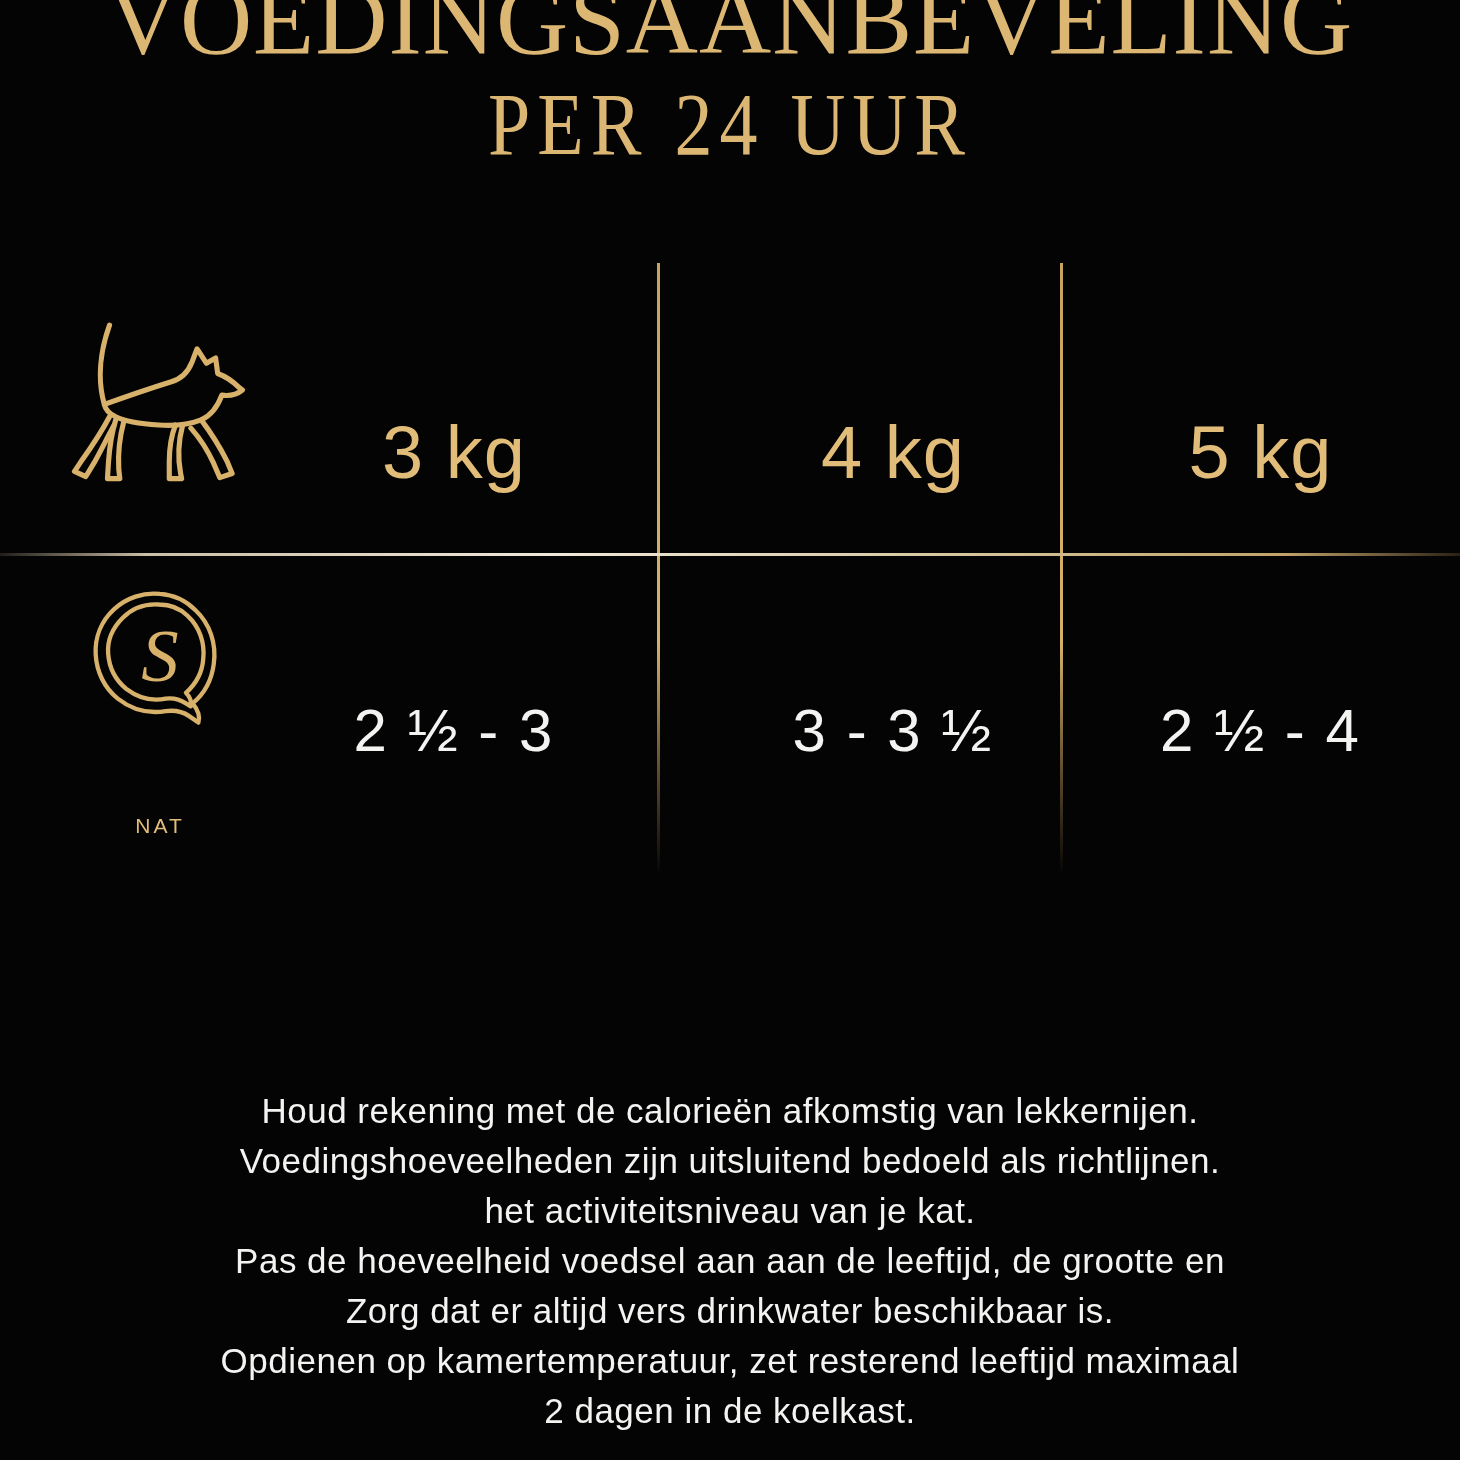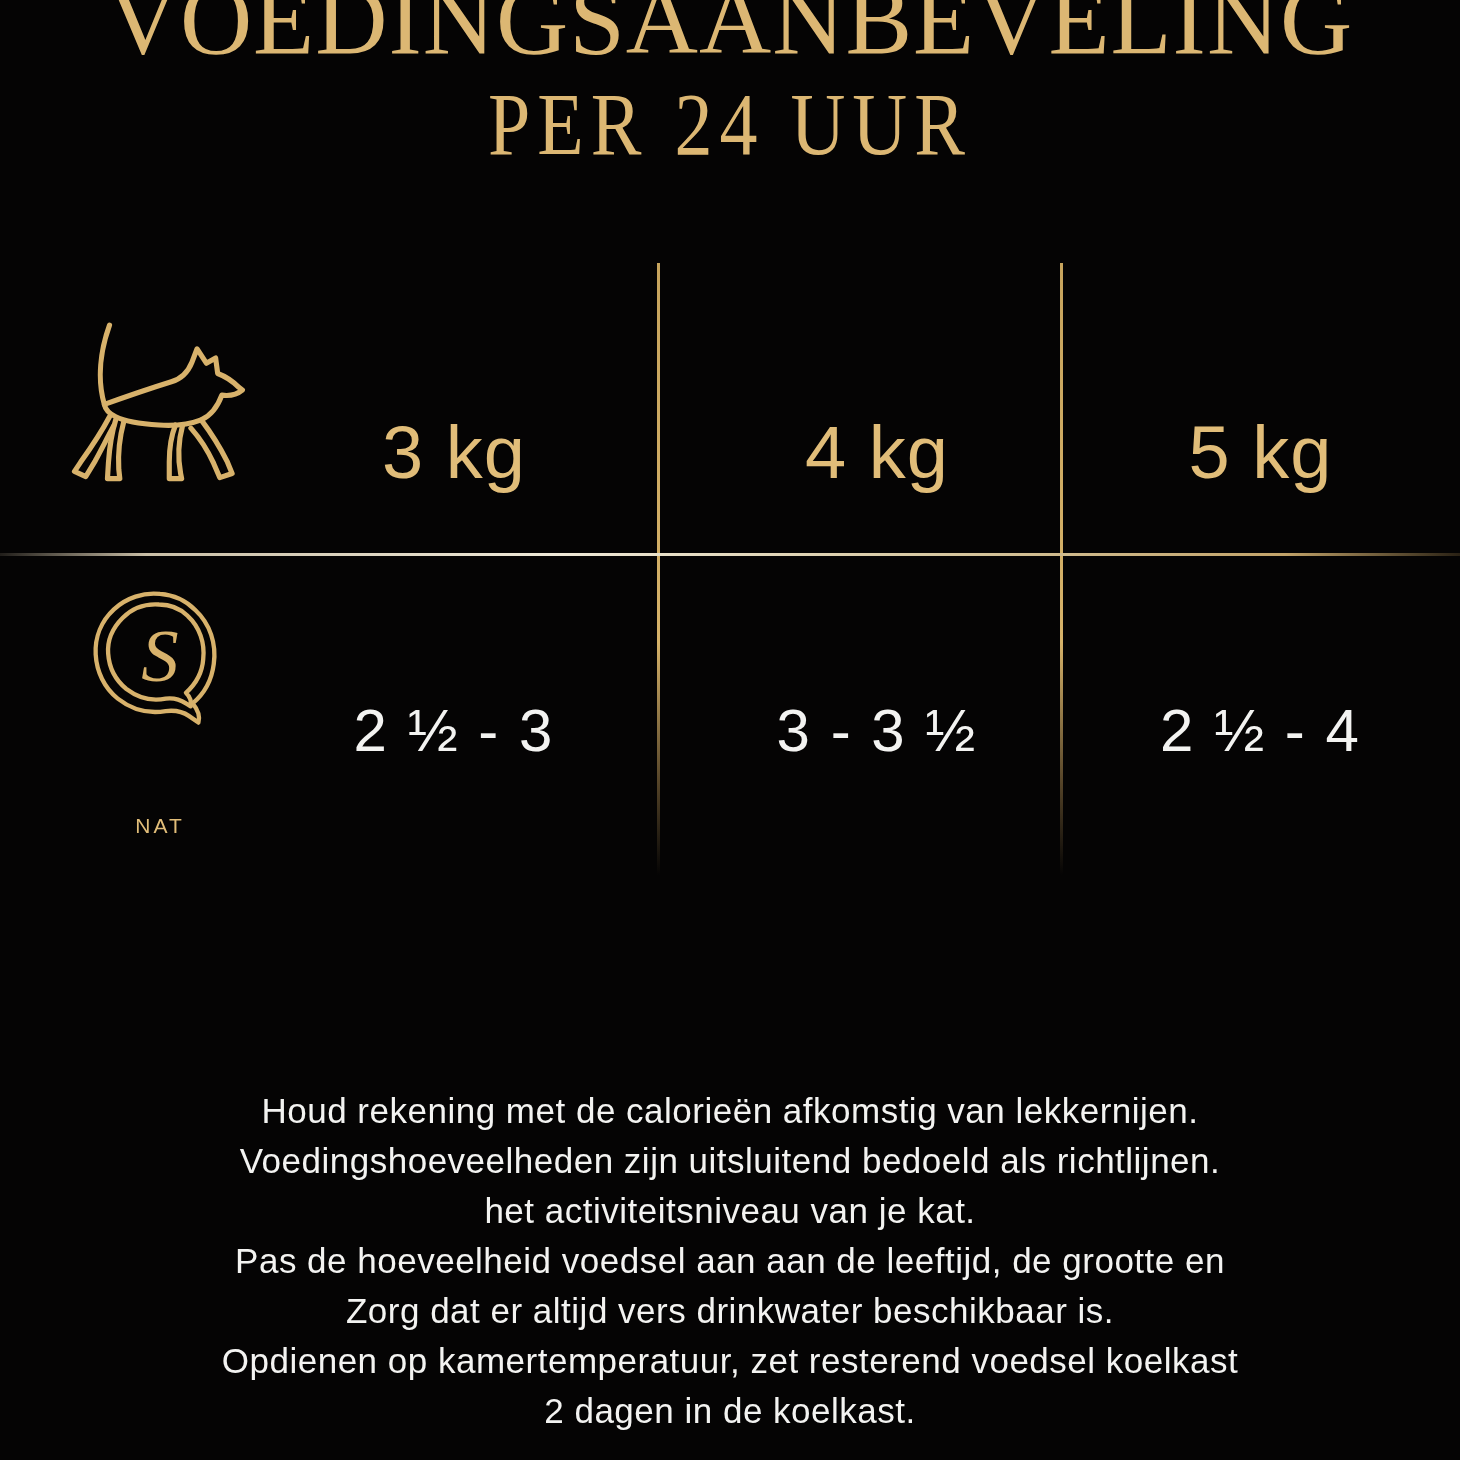--- a/index.html
+++ b/index.html
@@ -63,21 +63,21 @@
     top:372px;height:90px;line-height:90px;
     font-size:74px;letter-spacing:1px;
     color:var(--gold-text,#e1bd79);
   }
   .val{
     top:645px;height:100px;line-height:100px;
     font-size:60px;letter-spacing:2px;
     color:var(--white,#f3f3f1);
   }
   .c1{left:250px;width:408px;}
-  .c2{left:676px;width:402px;text-align:center;}
+  .c2{left:692px;width:402px;text-align:center;}
   .c3{left:1061px;width:399px;}
   
   .cat-wrap{position:absolute;left:62px;top:322px;width:196px;height:170px;color:var(--gold-icon,#d8b26b);}
   .seal-wrap{position:absolute;left:88px;top:585px;width:144px;height:160px;color:var(--gold-icon,#d8b26b);}
   .nat{
     position:absolute;left:85px;top:814px;width:150px;
     text-align:center;
     font-size:21px;letter-spacing:3px;
     color:var(--gold-text,#e1bd79);
   }
@@ -130,17 +130,17 @@
   <div class="cell val c1">2 ½ - 3</div>
   <div class="cell val c2">3 - 3 ½</div>
   <div class="cell val c3">2 ½ - 4</div>
 
   <div class="notes">
     <div>Houd rekening met de calorieën afkomstig van lekkernijen.</div>
     <div>Voedingshoeveelheden zijn uitsluitend bedoeld als richtlijnen.</div>
     <div>het activiteitsniveau van je kat.</div>
     <div>Pas de hoeveelheid voedsel aan aan de leeftijd, de grootte en</div>
     <div>Zorg dat er altijd vers drinkwater beschikbaar is.</div>
-    <div>Opdienen op kamertemperatuur, zet resterend voedsel koelkast</div>
+    <div>Opdienen op kamertemperatuur, zet resterend leeftijd maximaal</div>
     <div>2 dagen in de koelkast.</div>
   </div>
 
 </div>
 
 </body></html>

